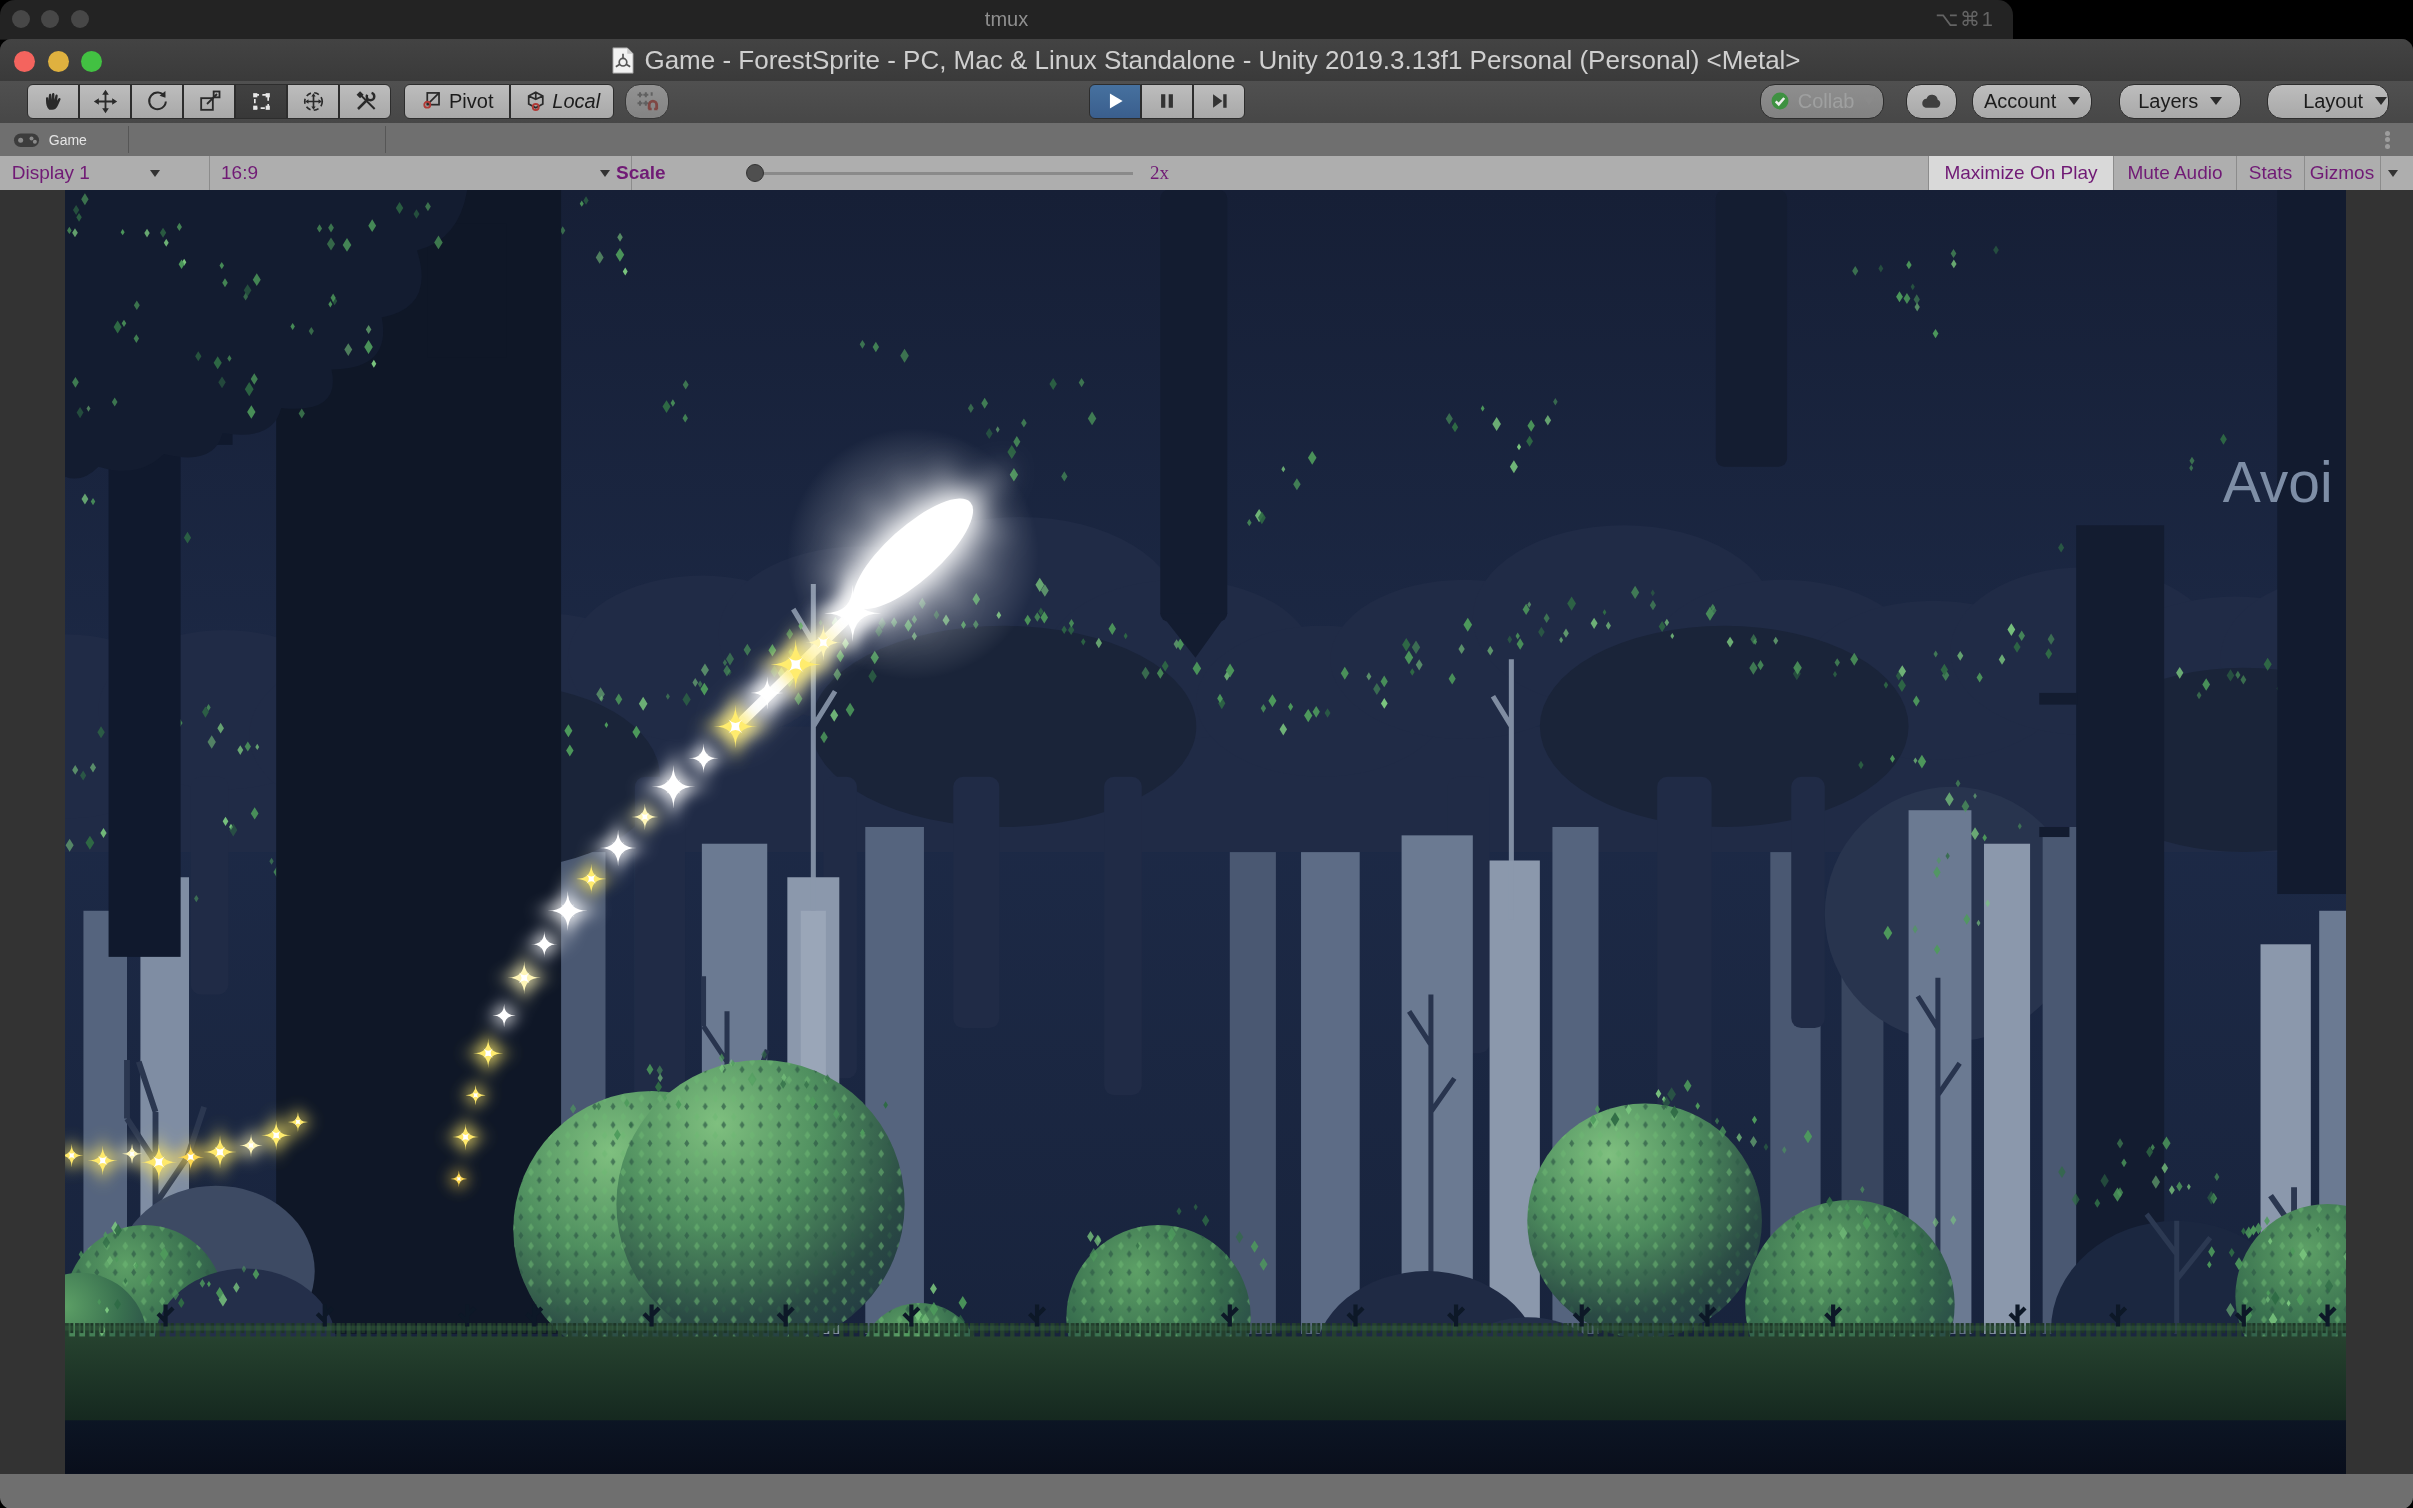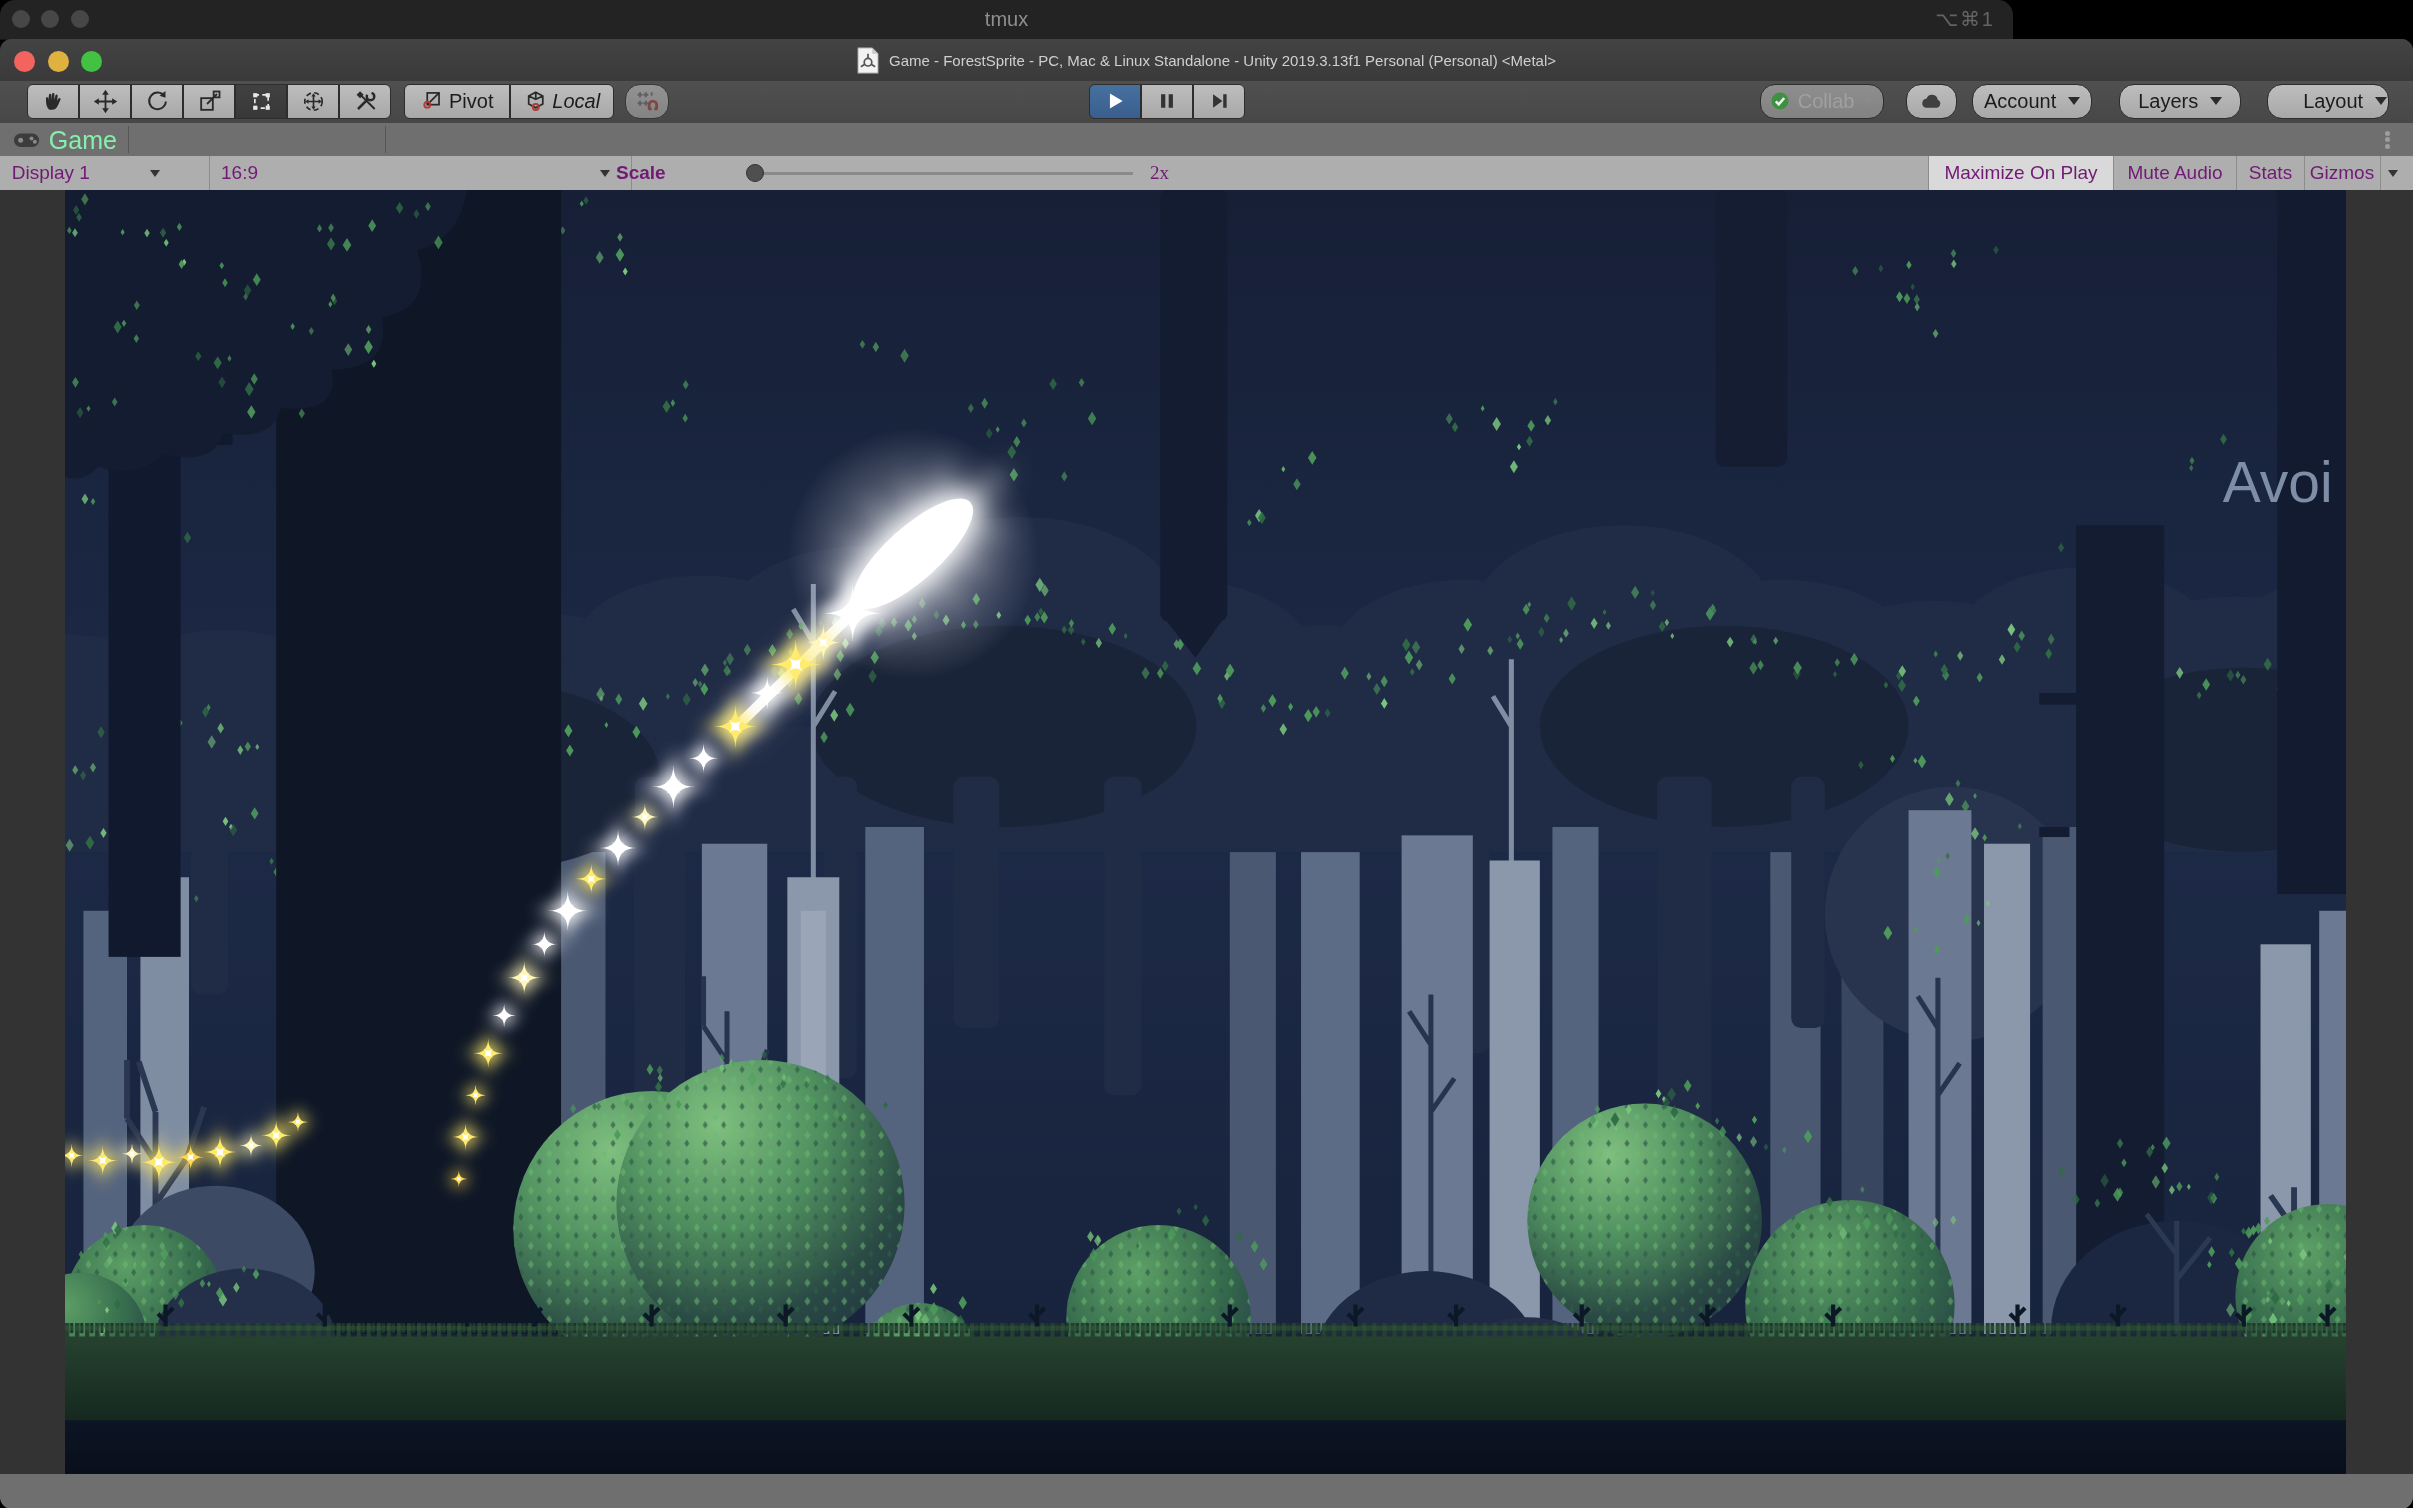--- a/index.html
+++ b/index.html
@@ -11,39 +11,39 @@
             border-radius:15px 15px 0 0;border-bottom:0.8px solid #161616;}
   .tl{position:absolute;top:10px;width:18.4px;height:18.4px;border-radius:50%;}
   #tmux-title{width:100%;text-align:center;line-height:39px;color:#8f8f8f;font-size:20px;}
   #tmux-shortcut{right:18.4px;line-height:39px;color:#646464;font-size:20px;letter-spacing:1.7px;}
   
   #unity-window{left:0;top:39px;width:2413px;height:1470px;background:#333;
                 border-radius:11.7px 11.7px 11.7px 11.7px;overflow:hidden;}
   #title-bar{left:0;top:0;width:100%;height:42px;background:linear-gradient(#434343,#3a3a3a);
              border-bottom:0.8px solid #2c2c2c;display:flex;align-items:center;justify-content:center;}
   .tl2{position:absolute;top:11.7px;width:21px;height:21px;border-radius:50%;}
-  #win-title{color:#cfcfcf;font-size:15px;margin-left:10px;}
+  #win-title{color:#cfcfcf;font-size:26px;margin-left:10px;}
   
   #main-toolbar{left:0;top:42px;width:100%;height:42px;background:linear-gradient(#505050,#474747);
                 border-bottom:0.8px solid #303030;}
   .tbtn{position:absolute;top:2.5px;height:35px;background:linear-gradient(#bdbdbd,#a8a8a8);
         border:0.8px solid #2d2d2d;display:flex;align-items:center;justify-content:center;
         box-sizing:border-box;font-size:20px;color:#1c1c1c;}
   .tbtn.sel{background:linear-gradient(#414141,#383838);}
   .tbtn.dis{opacity:.62;}
   .grp{border-radius:0;}
   .rl{border-radius:5.9px 0 0 5.9px;}
   .rr{border-radius:0 5.9px 5.9px 0;}
   .rb{border-radius:15px;}
   .arr-dn{width:0;height:0;border-left:6.7px solid transparent;border-right:6.7px solid transparent;
           border-top:8.4px solid #2b2b2b;margin-left:11.7px;}
   
   #tab-row{left:0;top:84px;width:100%;height:34px;background:#6f6f6f;border-bottom:0.8px solid #565656;}
   #game-tab{left:0;top:0;height:100%;display:flex;align-items:center;padding:0 17px 0 13.4px;}
-  #game-tab span.lbl{font-size:25px;color:#86efac;margin-left:8.4px;}
+  #game-tab span.lbl{font-size:14px;color:#e5e5e5;margin-left:8.4px;}
   .tab-div{position:absolute;top:3.4px;width:0.8px;height:27px;background:rgba(0,0,0,.22);}
   #tab-kebab{right:15px;top:5.9px;width:22px;height:22px;display:flex;flex-direction:column;
              align-items:center;justify-content:space-between;padding:1.7px 0;box-sizing:border-box;}
   #tab-kebab i{width:5px;height:5px;border-radius:50%;background:#9d9d9d;}
   
   #gv-toolbar{left:0;top:117px;width:100%;height:34px;background:#aeaeae;border-bottom:0.8px solid #6f6f6f;
               font-size:19px;color:#701a75;}
   .gv-item{position:absolute;top:0;height:34px;display:flex;align-items:center;}
   .gv-div{position:absolute;top:0;width:0.8px;height:34px;background:#8c8c8c;}
   .gv-arr{width:0;height:0;border-left:5.9px solid transparent;border-right:5.9px solid transparent;

